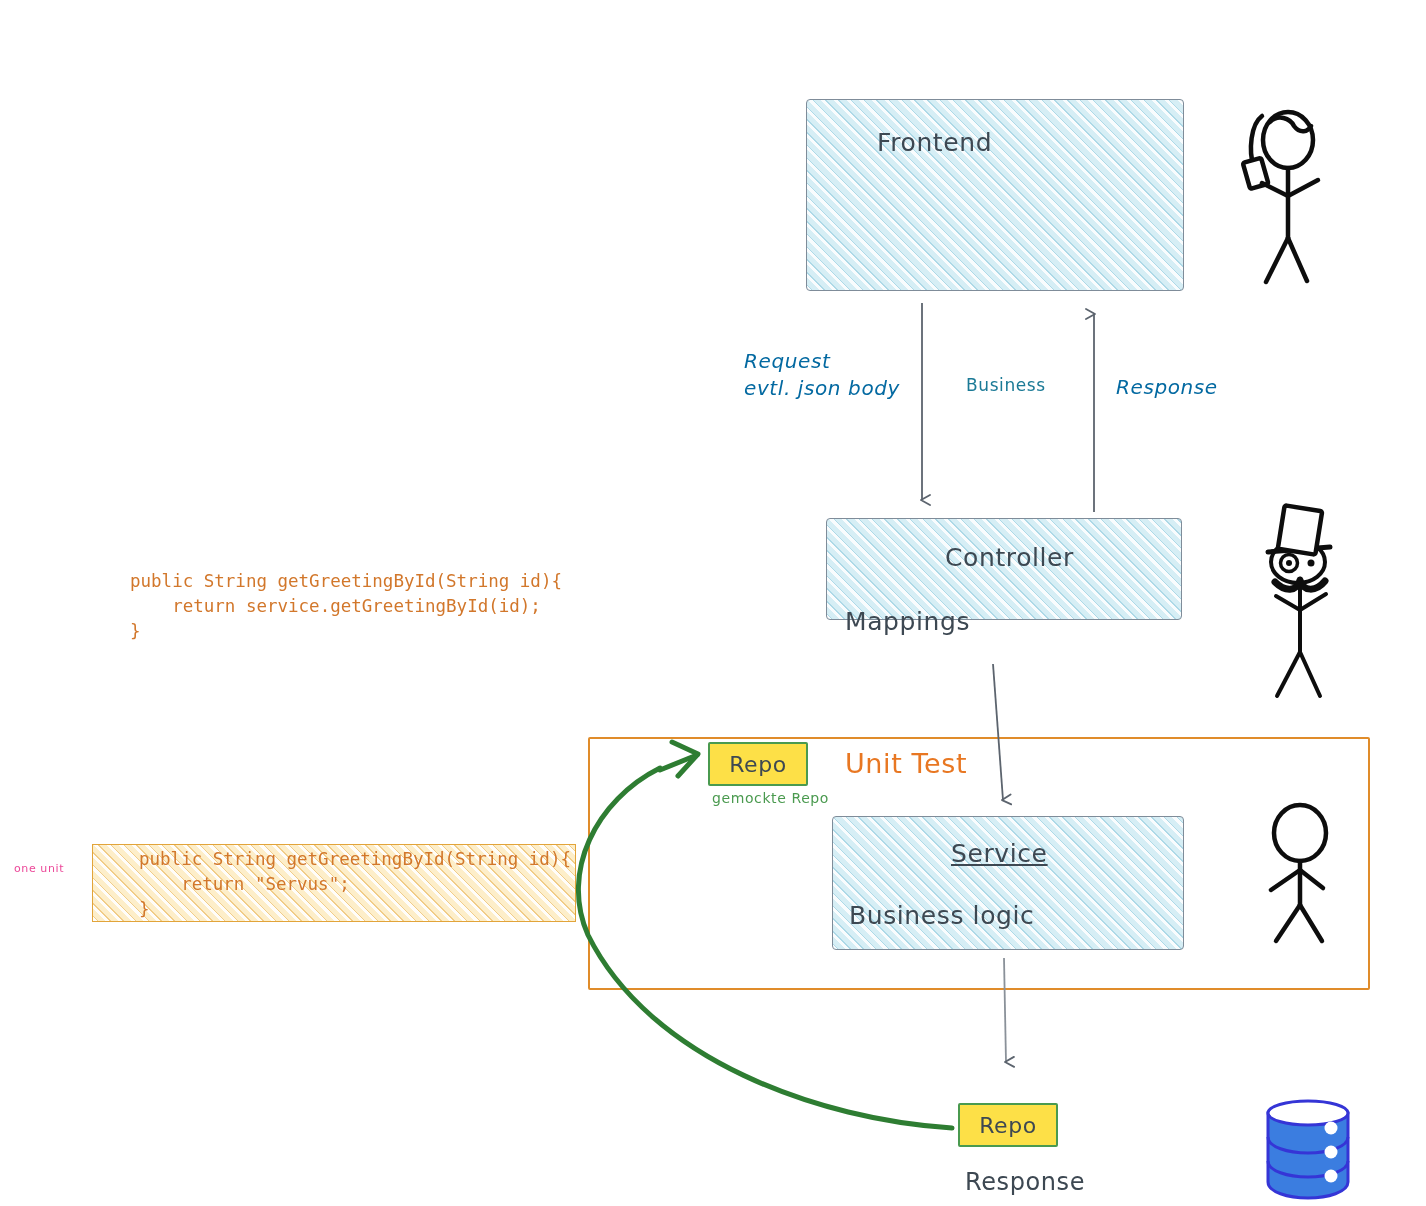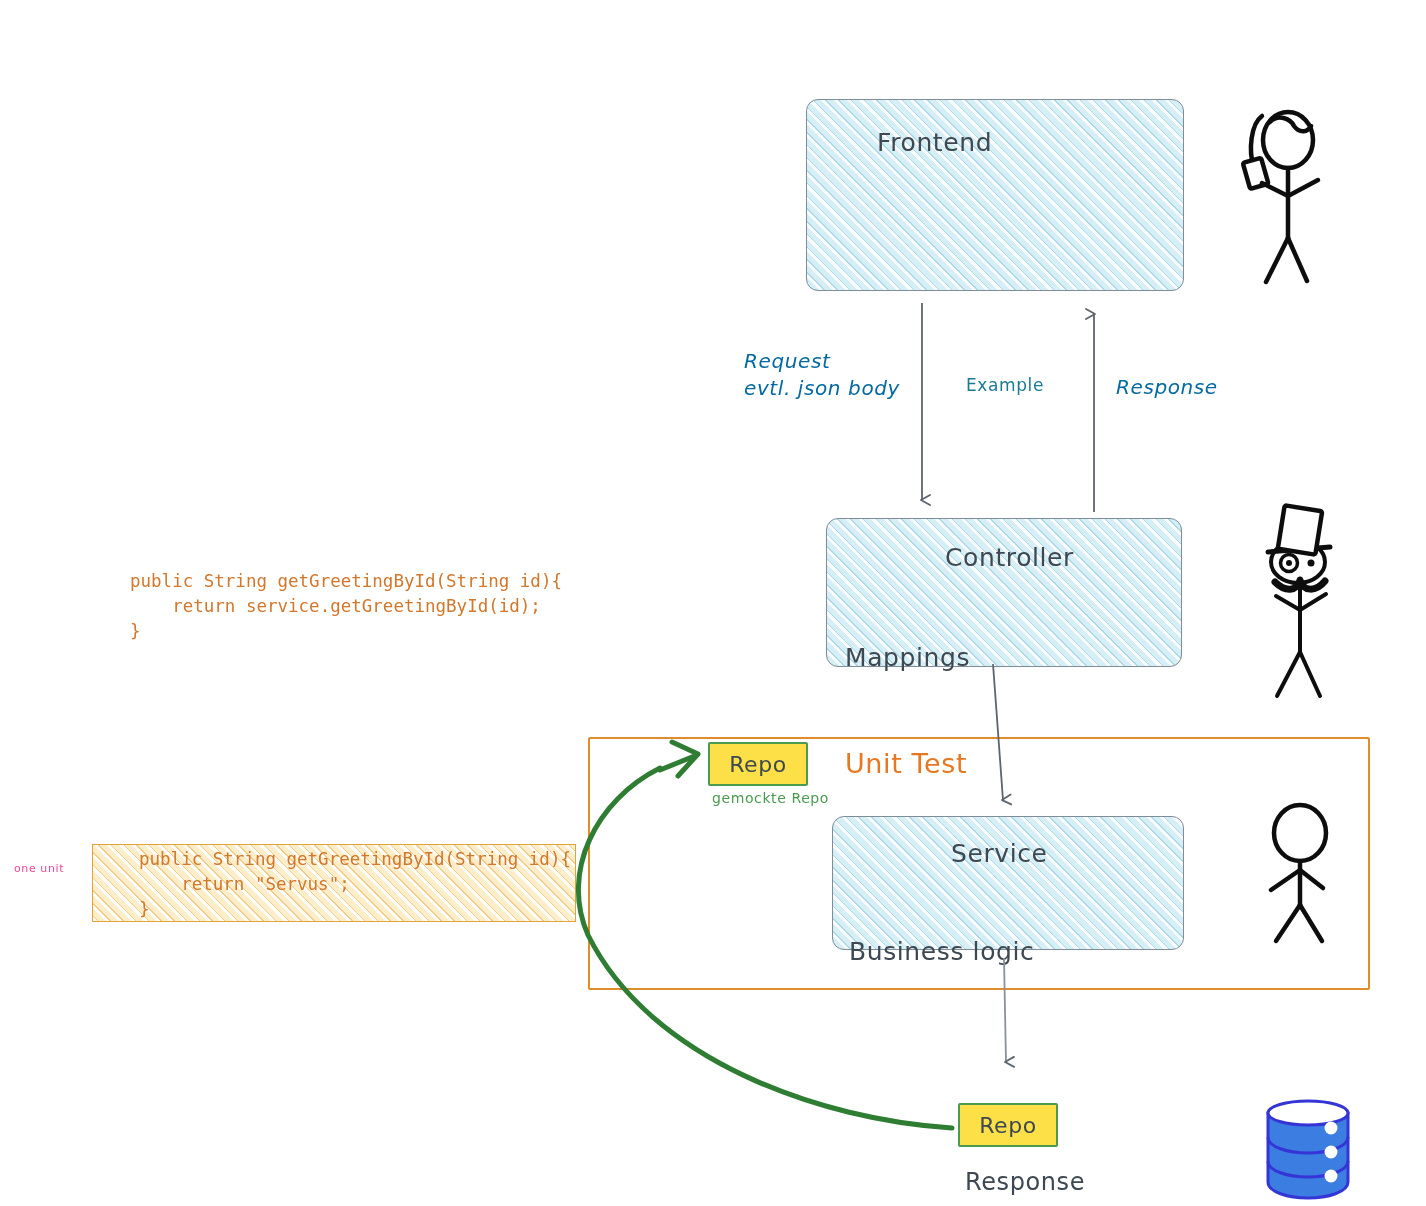--- a/index.html
+++ b/index.html
@@ -43,45 +43,44 @@
     background-color: #d6eef5;
     background-image: repeating-linear-gradient(
         45deg,
         rgba(255,255,255,0.85) 0px,
         rgba(255,255,255,0.85) 3px,
         rgba(140,200,220,0.55) 3px,
         rgba(140,200,220,0.55) 4px,
         rgba(255,255,255,0.0) 4px,
         rgba(255,255,255,0.0) 9px
       );
-    border-radius: 12px;
+    border-radius: 4px;
   }
   .box .lbl-top {
     position: absolute;
     font-size: 25px;
     color: #3d4852;
     white-space: nowrap;
   }
   .box .lbl-bottom {
     position: absolute;
     font-size: 25px;
     color: #3d4852;
     white-space: nowrap;
-    margin-top: 36px;
   }
 
   #box-frontend { left: 806px; top: 99px; width: 378px; height: 192px; }
   #box-frontend .lbl-top { left: 70px; top: 28px; }
 
-  #box-controller { left: 826px; top: 518px; width: 356px; height: 149px; padding-left: 41px; }
+  #box-controller { left: 826px; top: 518px; width: 356px; height: 102px; padding-left: 41px; }
   #box-controller .lbl-top { left: 118px; top: 24px; }
   #box-controller .lbl-bottom { left: 18px; top: 88px; }
 
   #box-service { left: 832px; top: 816px; width: 352px; height: 134px; }
-  #box-service .lbl-top { left: 118px; top: 22px; }
+  #box-service .lbl-top { left: 118px; top: 22px; text-decoration: underline; }
   #box-service .lbl-bottom { left: 16px; top: 84px; }
 
   
   .repo-box {
     position: absolute;
     box-sizing: border-box;
     border: 2px solid #4a9a4f;
     background: #fde047;
     border-radius: 2px;
     display: flex;
@@ -265,21 +264,21 @@
   <div id="label-gemockte" class="hand">gemockte Repo</div>
 
   <div class="repo-box hand" id="repo-db">Repo</div>
   <div id="label-database" class="hand">Response</div>
 
   <div id="label-request" class="arrow-label hand">
     <div>Request</div>
     <div>evtl. json body</div>
   </div>
   <div id="label-response" class="arrow-label hand">Response</div>
-  <div id="label-example" class="hand">Example</div>
+  <div id="label-example" class="hand">Business</div>
 
   <div id="code-controller-body" class="code">public String getGreetingById(String id){
     return service.getGreetingById(id);
 }</div>
 
   <div id="service-highlight"></div>
   <div id="code-service-body" class="code">public String getGreetingById(String id){
     return "Servus";
 }</div>
   <div id="label-one-unit" class="hand">one unit</div>

